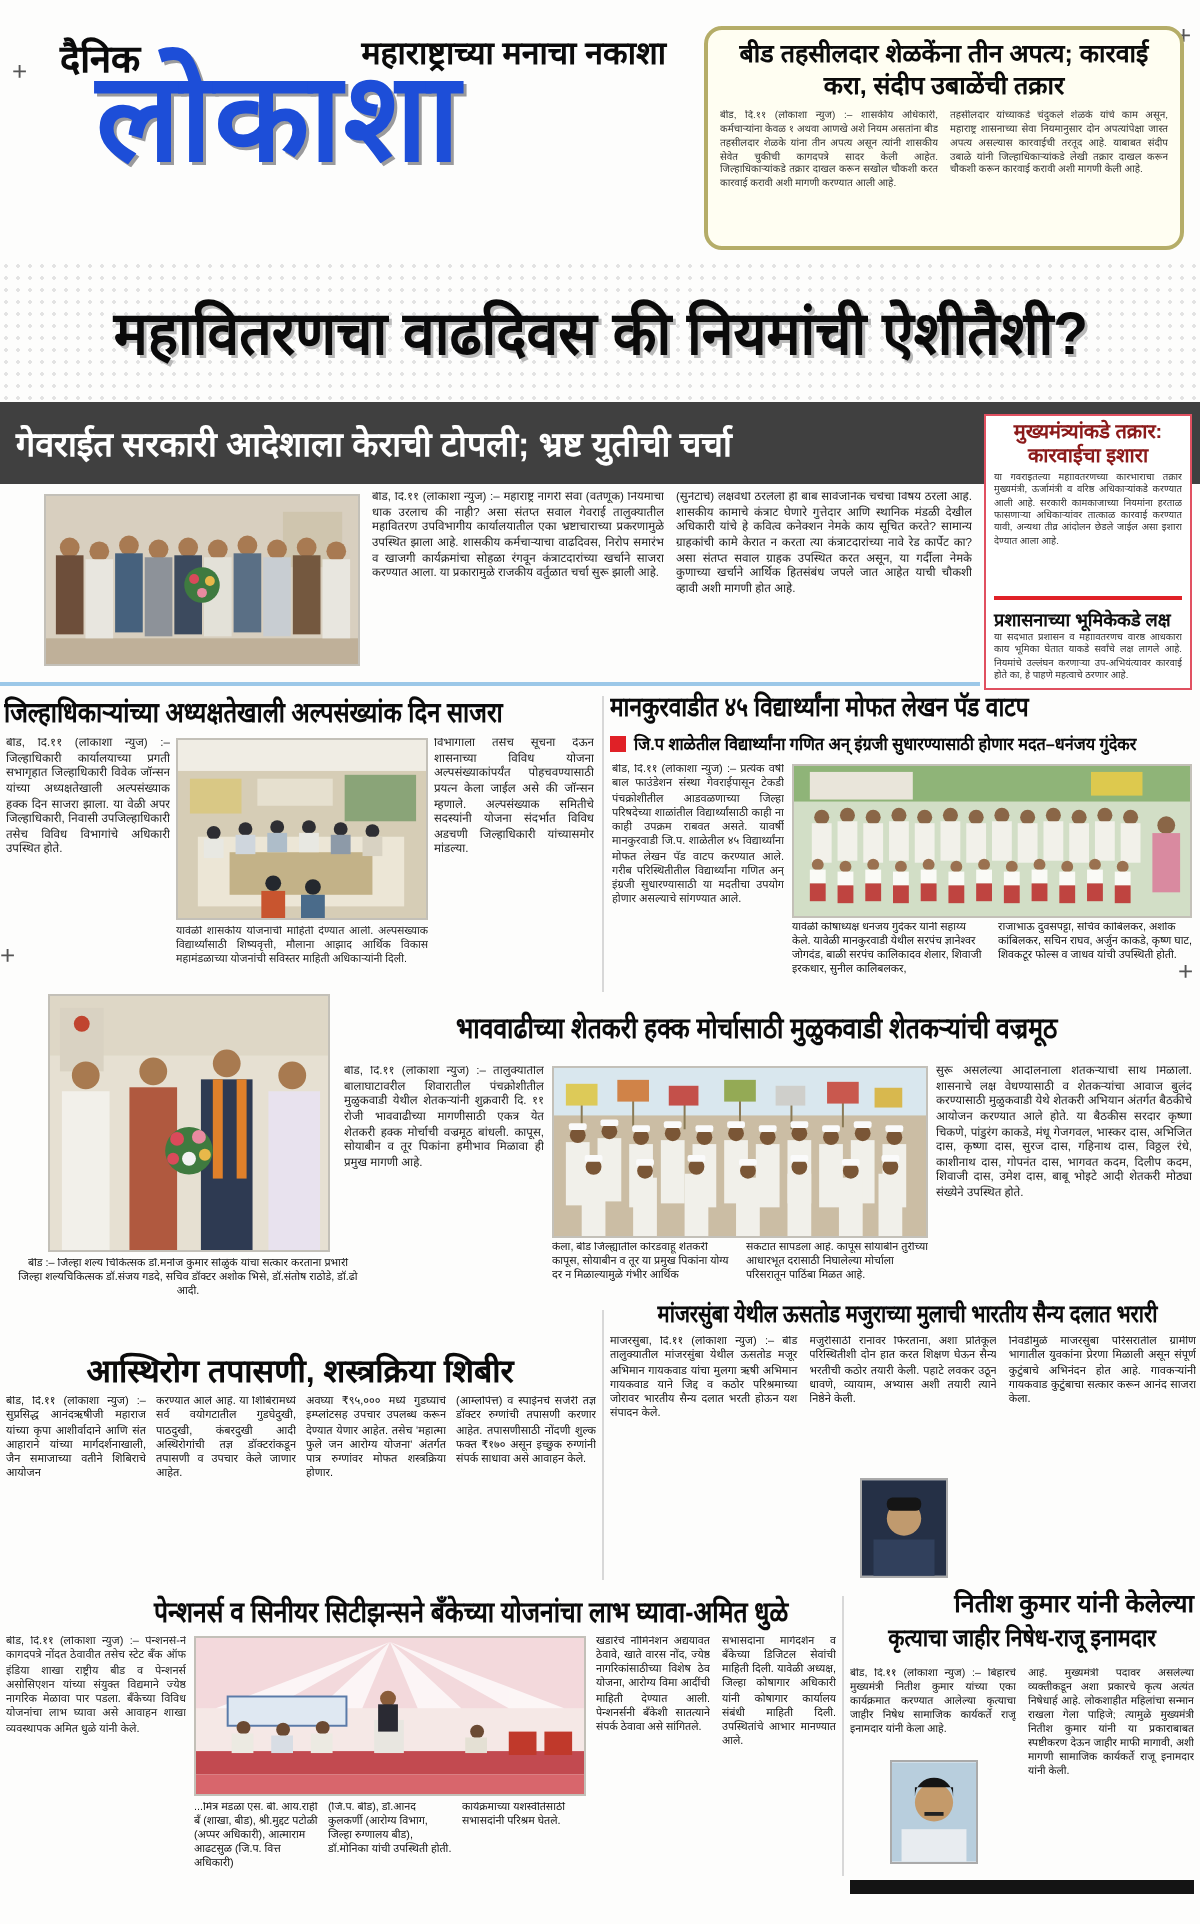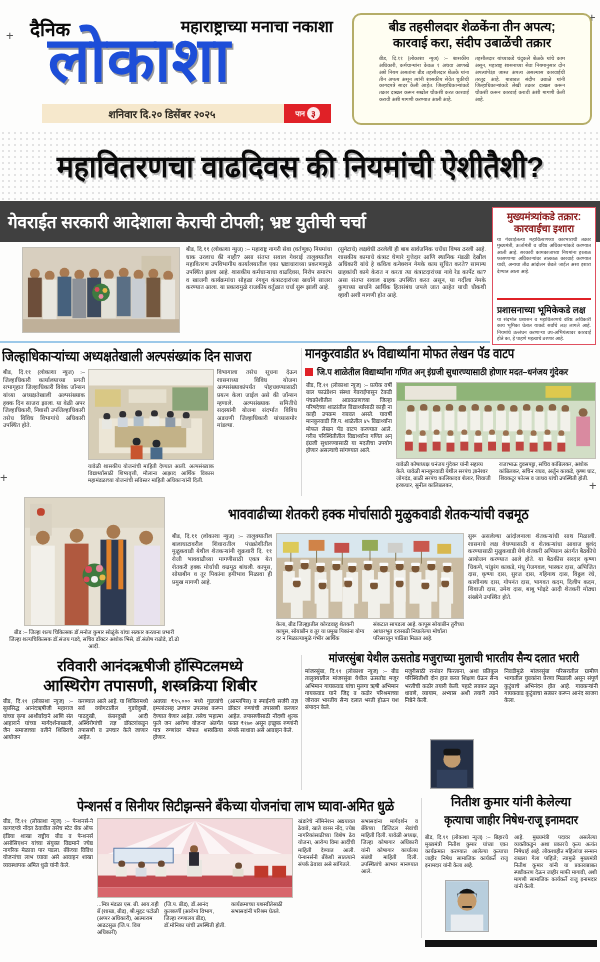--- a/index.html
+++ b/index.html
@@ -24,29 +24,22 @@
 <div class="sheet">
 
   <span class="crop" style="left:6px;top:28px">+</span>
   <span class="crop" style="left:588px;top:10px">+</span>
   <span class="crop" style="left:0px;top:470px">+</span>
   <span class="crop" style="left:589px;top:478px">+</span>
 
   <div class="abs hl" style="left:30px;top:16px;font-size:19px">दैनिक</div>
   <div class="abs hl" style="left:128px;top:15px;width:205px;text-align:right;font-size:16px">महाराष्ट्राच्या मनाचा नकाशा</div>
   <div class="abs" style="left:48px;top:26px;width:290px;font-size:62px;font-weight:bold;color:#1d4ed8;text-shadow:1.5px 1.5px 0 #9a9a9c;letter-spacing:1px;line-height:1.1;white-space:nowrap">लोकाशा</div>
-  <div class="abs" style="left:42px;top:104px;width:289px;height:19px;background:#f6e8cc">
-    <div class="abs" style="left:0;top:3px;width:240px;text-align:center;font-size:10.5px;font-weight:bold;color:#2e2a22">शनिवार दि.२० डिसेंबर २०२५</div>
-    <div class="abs" style="right:0;top:0;width:47px;height:19px;background:#e02127;display:flex;align-items:center;justify-content:center;gap:2px">
-      <span style="color:#fff;font-size:7px;font-weight:bold">पान</span>
-      <span style="width:13px;height:13px;border-radius:50%;background:#fde9ea;color:#c01016;font-size:9px;font-weight:bold;display:flex;align-items:center;justify-content:center">३</span>
-    </div>
-  </div>
-
-  <div class="abs" style="left:352px;top:13px;width:240px;height:112px;border:2px solid #b5ad68;border-radius:9px;background:#fffef2;padding:5px 25px">
+
+  <div class="abs" style="left:352px;top:13px;width:240px;height:112px;border:2px solid #b5ad68;border-radius:9px;background:#fffef2;padding:5px 6px">
     <div class="hl" style="white-space:normal;font-size:12.5px;text-align:center;line-height:1.25">बीड तहसीलदार शेळकेंना तीन अपत्य; कारवाई करा, संदीप उबाळेंची तक्रार</div>
     <div style="display:flex;gap:6px;margin-top:4px">
       <div style="flex:1;font-size:5px;line-height:1.35;text-align:justify;color:#333;height:56px;overflow:hidden">बीड, दि.११ (लोकाशा न्युज) :– शासकीय अधिकारी, कर्मचाऱ्यांना केवळ १ अथवा आणखे अशे नियम असतांना बीड तहसीलदार शेळके यांना तीन अपत्य असून त्यांनी शासकीय सेवेत चुकीची कागदपत्रे सादर केली आहेत. जिल्हाधिकाऱ्यांकडे तक्रार दाखल करून सखोल चौकशी करत कारवाई करावी अशी मागणी करण्यात आली आहे.</div>
       <div style="flex:1;font-size:5px;line-height:1.35;text-align:justify;color:#333;height:56px;overflow:hidden">तहसीलदार यांच्याकडे चंदुकले शेळके यांचे काम असून, महाराष्ट्र शासनाच्या सेवा नियमानुसार दोन अपत्यांपेक्षा जास्त अपत्य असल्यास कारवाईची तरतूद आहे. याबाबत संदीप उबाळे यांनी जिल्हाधिकाऱ्यांकडे लेखी तक्रार दाखल करून चौकशी करून कारवाई करावी अशी मागणी केली आहे.</div>
     </div>
   </div>
 
   <div class="abs" style="left:0;top:130px;width:600px;height:71px;display:flex;align-items:center;justify-content:center;background-image:radial-gradient(#e3e3e3 0.8px,transparent 0.8px);background-size:6px 6px">
     <span style="font-size:30px;font-weight:bold;color:#0a0a0a;white-space:nowrap;text-shadow:1.5px 1.5px 0 #b9b9b9;display:inline-block;transform:scaleX(0.95)">महावितरणचा वाढदिवस की नियमांची ऐशीतैशी?</span>
   </div>
@@ -263,21 +256,20 @@
         <use href="#pm" x="150" y="52"></use>
         <use href="#pm" x="170" y="50"></use>
     </svg>
   </div>
   <div class="caption" style="left:276px;top:621px;width:188px;height:30px;display:flex;gap:6px">
     <div style="flex:1;overflow:hidden">केला, बीड जिल्ह्यातील कोरडवाहू शेतकरी कापूस, सोयाबीन व तूर या प्रमुख पिकांना योग्य दर न मिळाल्यामुळे गंभीर आर्थिक</div>
     <div style="flex:1;overflow:hidden">संकटात सापडला आहे. कापूस सोयाबीन तुरीच्या आधारभूत दरासाठी निघालेल्या मोर्चाला परिसरातून पाठिंबा मिळत आहे.</div>
   </div>
   <div class="bodycol" style="left:468px;top:533px;width:128px;height:118px">सुरू असलेल्या आंदोलनाला शेतकऱ्यांची साथ मिळाली. शासनाचे लक्ष वेधण्यासाठी व शेतकऱ्यांचा आवाज बुलंद करण्यासाठी मुळुकवाडी येथे शेतकरी अभियान अंतर्गत बैठकीचे आयोजन करण्यात आले होते. या बैठकीस सरदार कृष्णा चिकणे, पांडुरंग काकडे, मंधू गेजगवल, भास्कर दास, अभिजित दास, कृष्णा दास, सुरज दास, गहिनाथ दास, विठ्ठल रंधे, काशीनाथ दास, गोपनंत दास, भागवत कदम, दिलीप कदम, शिवाजी दास, उमेश दास, बाबू भोइटे आदी शेतकरी मोठ्या संख्येने उपस्थित होते.</div>
 
-  <div class="abs hl" style="left:0;top:655px;width:300px;text-align:center;font-size:14.5px">रविवारी आनंदऋषीजी हॉस्पिटलमध्ये</div>
   <div class="abs hl" style="left:0;top:674px;width:300px;text-align:center;font-size:16px">आस्थिरोग तपासणी, शस्त्रक्रिया शिबीर</div>
   <div class="abs" style="left:3px;top:698px;width:295px;height:94px;display:flex;gap:5px">
     <div style="flex:1;font-size:5.5px;line-height:1.32;text-align:justify;overflow:hidden">बीड, दि.११ (लोकाशा न्युज) :– सुप्रसिद्ध आनंदऋषीजी महाराज यांच्या कृपा आशीर्वादाने आणि संत आहाराने यांच्या मार्गदर्शनाखाली, जैन समाजाच्या वतीने शिबिराचे आयोजन</div>
     <div style="flex:1;font-size:5.5px;line-height:1.32;text-align:justify;overflow:hidden">करण्यात आले आहे. या शिबिरामध्ये सर्व वयोगटातील गुडघेदुखी, पाठदुखी, कंबरदुखी आदी अस्थिरोगांची तज्ञ डॉक्टरांकडून तपासणी व उपचार केले जाणार आहेत.</div>
     <div style="flex:1;font-size:5.5px;line-height:1.32;text-align:justify;overflow:hidden">अवघ्या ₹९५,००० मध्ये गुडघ्यांचे इम्प्लांटसह उपचार उपलब्ध करून देण्यात येणार आहेत. तसेच 'महात्मा फुले जन आरोग्य योजना' अंतर्गत पात्र रुग्णांवर मोफत शस्त्रक्रिया होणार.</div>
     <div style="flex:1;font-size:5.5px;line-height:1.32;text-align:justify;overflow:hidden">(आम्लपित्त) व स्पाईनचे सर्जरी तज्ञ डॉक्टर रुग्णांची तपासणी करणार आहेत. तपासणीसाठी नोंदणी शुल्क फक्त ₹१७० असून इच्छुक रुग्णांनी संपर्क साधावा असे आवाहन केले.</div>
   </div>
 
   <div class="gutter" style="left:301px;top:655px;height:135px"></div>
 
@@ -337,21 +329,21 @@
     <div style="flex:1;overflow:hidden">(जि.प. बीड), डॉ.आनंद कुलकर्णी (आरोग्य विभाग, जिल्हा रुग्णालय बीड), डॉ.मोनिका यांची उपस्थिती होती.</div>
     <div style="flex:1;overflow:hidden">कार्यक्रमाच्या यशस्वीतेसाठी सभासदांनी परिश्रम घेतले.</div>
   </div>
   <div class="abs" style="left:298px;top:818px;width:120px;height:140px;display:flex;gap:6px">
     <div style="flex:1;font-size:5.4px;line-height:1.32;text-align:justify;overflow:hidden">खंडारेचे नॉमिनेशन अद्ययावत ठेवावे, खाते वारस नोंद, ज्येष्ठ नागरिकांसाठीच्या विशेष ठेव योजना, आरोग्य विमा आदींची माहिती देण्यात आली. पेन्शनर्सनी बँकेशी सातत्याने संपर्क ठेवावा असे सांगितले.</div>
     <div style="flex:1;font-size:5.4px;line-height:1.32;text-align:justify;overflow:hidden">सभासदांना मार्गदर्शन व बँकेच्या डिजिटल सेवांची माहिती दिली. यावेळी अध्यक्ष, जिल्हा कोषागार अधिकारी यांनी कोषागार कार्यालय संबंधी माहिती दिली. उपस्थितांचे आभार मानण्यात आले.</div>
   </div>
 
   <div class="gutter" style="left:421px;top:798px;height:140px"></div>
 
-  <div class="abs hl" style="left:425px;top:793px;width:172px;text-align:center;font-size:12.5px">नितीश कुमार यांनी केलेल्या</div>
+  <div class="abs hl" style="left:425px;top:793px;width:172px;text-align:right;font-size:12.5px">नितीश कुमार यांनी केलेल्या</div>
   <div class="abs" style="left:425px;top:810px;width:172px;text-align:center;overflow:hidden">
     <span class="hl" style="font-size:12px;display:inline-block;transform:scaleX(0.88)">कृत्याचा जाहीर निषेध-राजू इनामदार</span>
   </div>
   <div class="abs" style="left:425px;top:834px;width:172px;height:102px;display:flex;gap:6px">
     <div style="flex:1;overflow:hidden">
       <div style="font-size:5.3px;line-height:1.32;text-align:justify;height:44px;overflow:hidden">बीड, दि.११ (लोकाशा न्युज) :– बिहारचे मुख्यमंत्री नितीश कुमार यांच्या एका कार्यक्रमात करण्यात आलेल्या कृत्याचा जाहीर निषेध सामाजिक कार्यकर्ते राजू इनामदार यांनी केला आहे.</div>
       <div style="width:44px;height:52px;margin:2px auto 0;border:1px solid #aaa">
         <svg viewBox="0 0 44 52" style="display:block;width:100%;height:100%">
           <rect width="44" height="52" fill="#b8cedd"></rect>
           <circle cx="22" cy="21" r="10" fill="#c49a6a"></circle>

